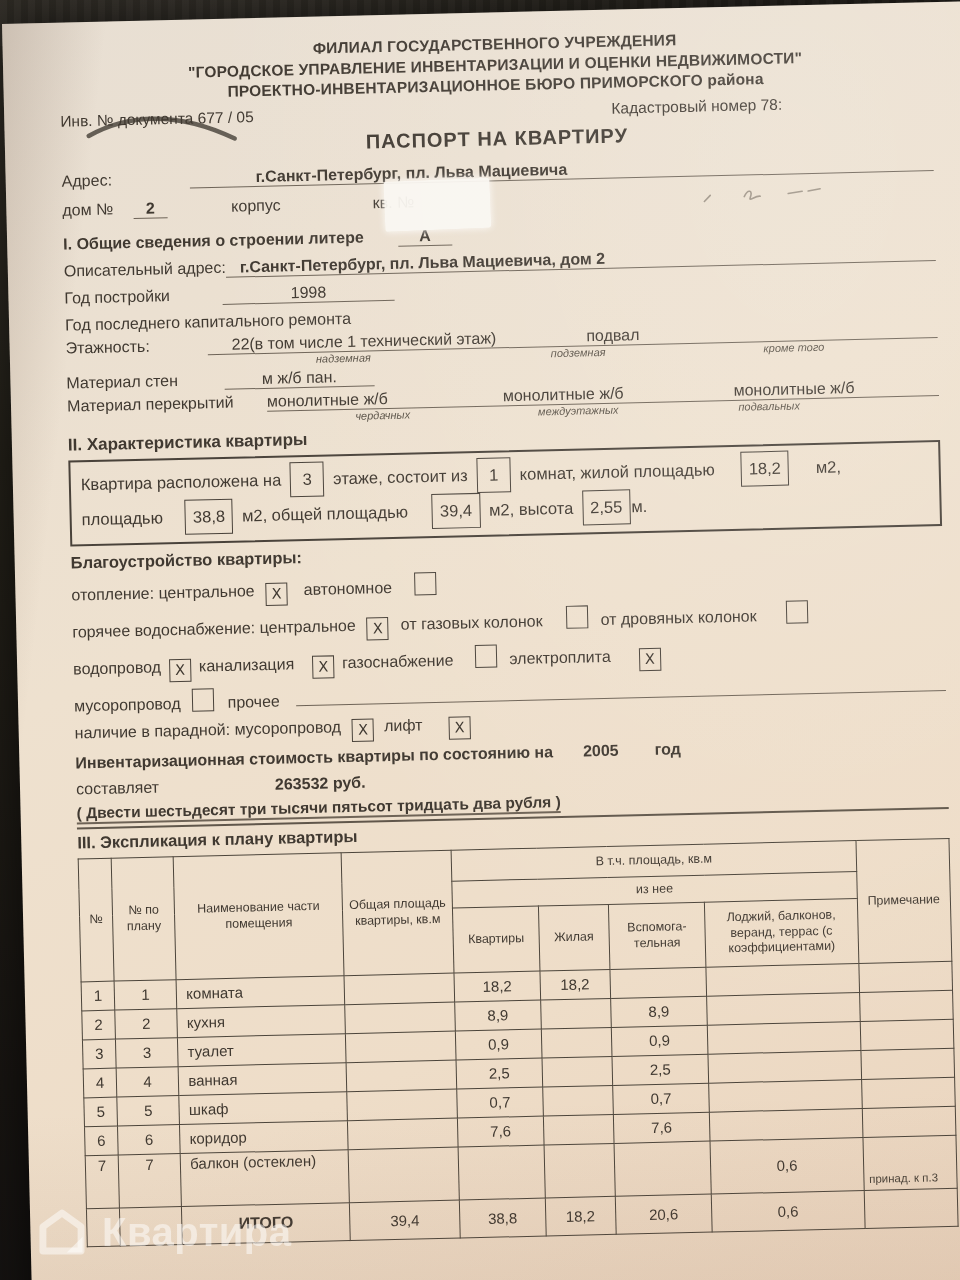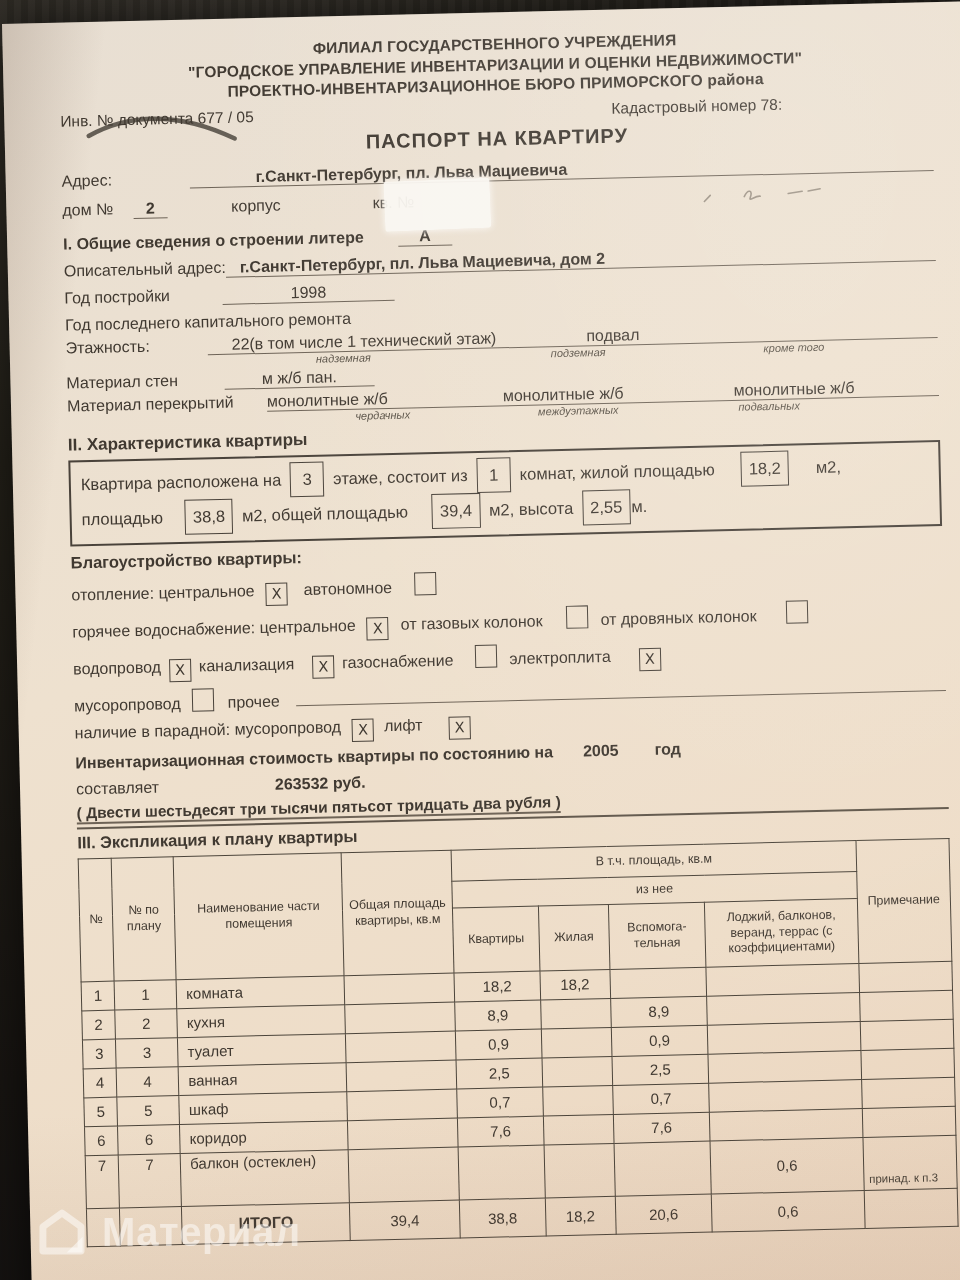--- a/index.html
+++ b/index.html
@@ -342,14 +342,14 @@
       </tbody>
     </table>
   </div>
 </div>
 
 <div class="watermark">
   <svg width="52" height="52" viewBox="0 0 24 24">
     <path d="M12 3.2 L20.8 9.6 V20.8 H3.2 V9.6 Z" fill="none" stroke="rgba(255,255,255,.5)" stroke-width="3.2" stroke-linejoin="round"></path>
     <path d="M14.2 21.5 L21.5 14.2 L21.5 21.5 Z" fill="rgba(255,255,255,.5)"></path>
   </svg>
-  <span>Материал</span>
+  <span>Квартира</span>
 </div>
 
 </body></html>

